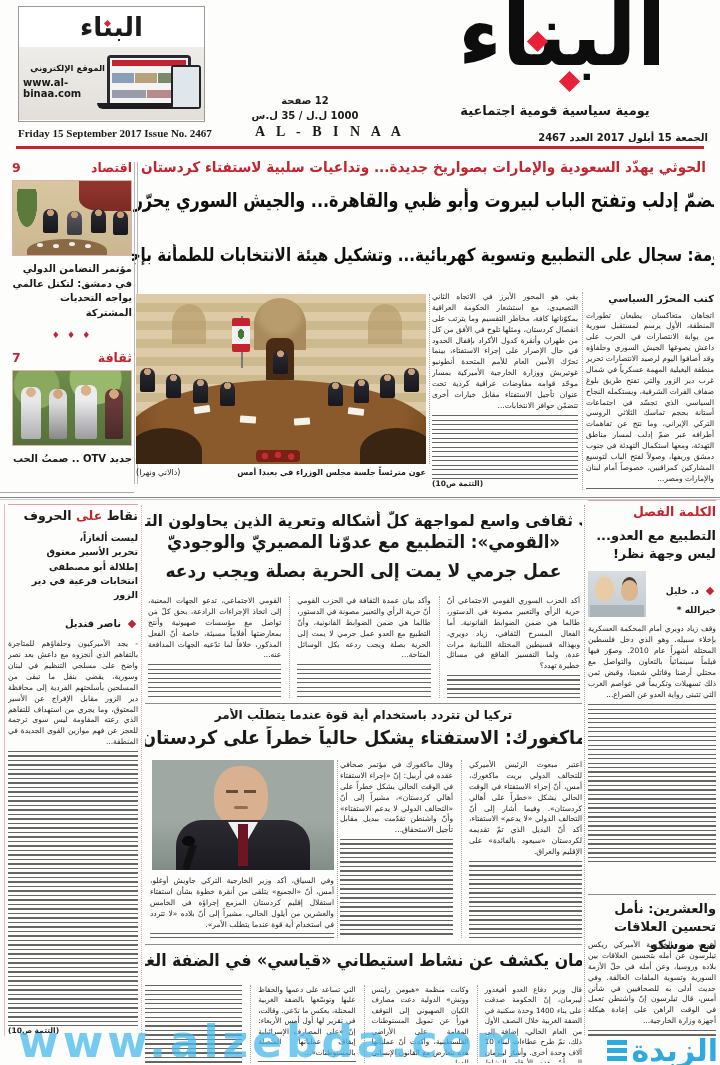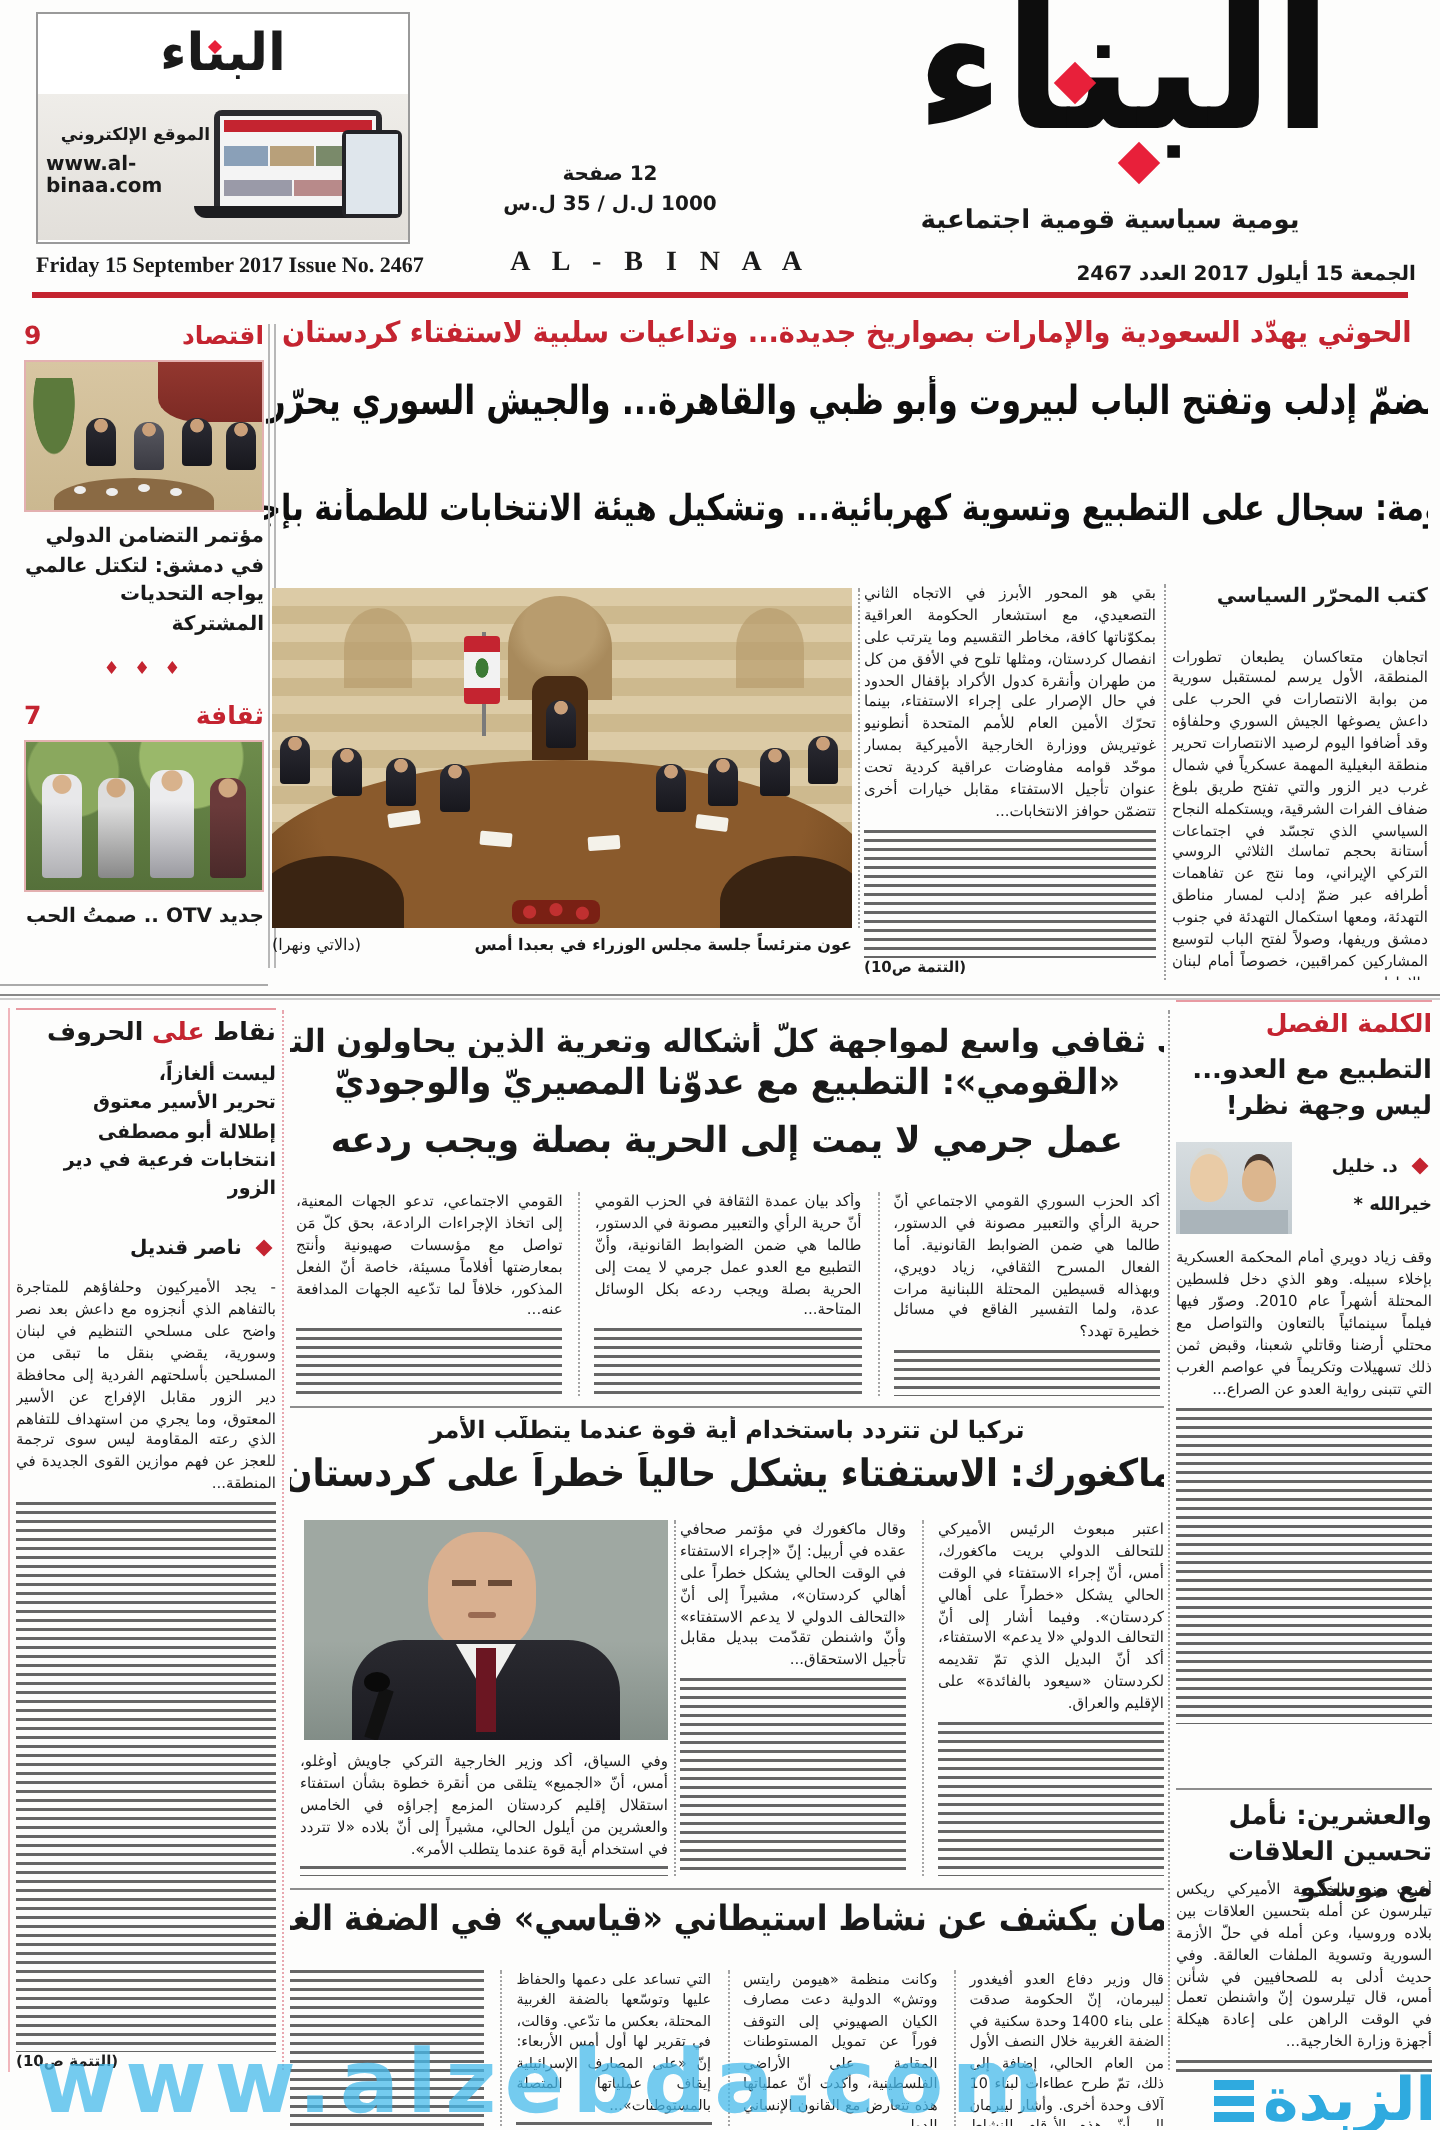--- a/index.html
+++ b/index.html
@@ -35,21 +35,21 @@
 <div class="abs" style="left:0;top:0;width:720px;height:150px">
 
   <div class="abs ar" style="right:8px;top:-14px;width:300px;height:118px;font-size:86px;font-weight:bold;color:#0d0d0d;text-align:center;line-height:1.15">
     <span>البناء</span>
     <span class="abs" style="left:118px;top:48px;width:15px;height:15px;background:#e8203a;transform:rotate(45deg)"></span>
     <span class="abs" style="left:150px;top:88px;width:15px;height:15px;background:#e8203a;transform:rotate(45deg)"></span>
   </div>
   <div class="abs ar b ctr" style="right:30px;top:103px;width:270px;font-size:13px">يومية سياسية قومية اجتماعية</div>
   <div class="abs ar b" style="right:12px;top:132px;font-size:10px">الجمعة 15 أيلول 2017 العدد 2467</div>
 
-  <div class="abs ar b ctr" style="left:245px;top:80px;width:120px;font-size:10px;line-height:1.5">
+  <div class="abs ar b ctr" style="left:245px;top:93px;width:120px;font-size:10px;line-height:1.5">
     <div>12 صفحة</div>
     <div>1000 ل.ل / 35 ل.س</div>
   </div>
   <div class="abs b ctr" style="left:195px;top:124px;width:270px;font-size:14px;letter-spacing:4px;font-family:Liberation Serif, serif">A L - B I N A A</div>
 
   <div class="abs" style="left:18px;top:6px;width:185px;height:114px;border:1px solid #9a9a9a;background:#fff">
     <div class="ar b ctr" style="height:40px;font-size:26px;line-height:40px;position:relative">
       <span>البناء</span>
       <span class="abs" style="left:86px;top:14px;width:5px;height:5px;background:#e8203a;transform:rotate(45deg)"></span>
     </div>
@@ -154,21 +154,21 @@
   <div class="abs" style="left:-8px;bottom:-10px;width:74px;height:46px;background:#3a2412;border-radius:50% 50% 0 0"></div>
   <div class="abs" style="right:-8px;bottom:-10px;width:74px;height:46px;background:#3a2412;border-radius:50% 50% 0 0"></div>
   <div class="abs" style="left:120px;bottom:2px;width:44px;height:12px;background:radial-gradient(circle at 20% 50%,#c03030 0 3px,transparent 3.5px),radial-gradient(circle at 50% 40%,#c03030 0 3px,transparent 3.5px),radial-gradient(circle at 80% 55%,#c03030 0 3px,transparent 3.5px),#7a2014;border-radius:4px"></div>
 </div>
 <div class="abs ar" style="left:136px;top:468px;width:290px;display:flex;justify-content:space-between;font-size:8px">
   <span class="b">عون مترئساً جلسة مجلس الوزراء في بعبدا أمس</span>
   <span style="direction:ltr">(دالاتي ونهرا)</span>
 </div>
 
 <div class="abs ar artcol body-txt just" style="left:586px;top:292px;width:128px;height:198px">
-  <div class="b rt" style="font-size:10px;margin-bottom:17px">كتب المحرّر السياسي</div>
+  <div class="b rt" style="font-size:10px;margin-bottom:4px">كتب المحرّر السياسي</div>
   <div>اتجاهان متعاكسان يطبعان تطورات المنطقة، الأول يرسم لمستقبل سورية من بوابة الانتصارات في الحرب على داعش يصوغها الجيش السوري وحلفاؤه وقد أضافوا اليوم لرصيد الانتصارات تحرير منطقة البغيلية المهمة عسكرياً في شمال غرب دير الزور والتي تفتح طريق بلوغ ضفاف الفرات الشرقية، ويستكمله النجاح السياسي الذي تجسّد في اجتماعات أستانة بحجم تماسك الثلاثي الروسي التركي الإيراني، وما نتج عن تفاهمات أطرافه عبر ضمّ إدلب لمسار مناطق التهدئة، ومعها استكمال التهدئة في جنوب دمشق وريفها، وصولاً لفتح الباب لتوسيع المشاركين كمراقبين، خصوصاً أمام لبنان والإمارات ومصر...</div>
   <div class="sim"></div>
 </div>
 <div class="abs ar artcol body-txt just" style="left:432px;top:292px;width:146px;height:198px">
   <div>بقي هو المحور الأبرز في الاتجاه الثاني التصعيدي، مع استشعار الحكومة العراقية بمكوّناتها كافة، مخاطر التقسيم وما يترتب على انفصال كردستان، ومثلها تلوح في الأفق من كل من طهران وأنقرة كدول الأكراد بإقفال الحدود في حال الإصرار على إجراء الاستفتاء، بينما تحرّك الأمين العام للأمم المتحدة أنطونيو غوتيريش ووزارة الخارجية الأميركية بمسار موحّد قوامه مفاوضات عراقية كردية تحت عنوان تأجيل الاستفتاء مقابل خيارات أخرى تتضمّن حوافز الانتخابات...</div>
   <div class="sim"></div>
   <div class="b" style="font-size:7.5px;text-align:left">(التتمة ص10)</div>
 </div>
 <div class="vline-dot" style="left:429px;top:294px;height:170px"></div>
 <div class="vline-dot" style="left:582px;top:292px;height:198px"></div>
@@ -222,21 +222,21 @@
     <div class="sim"></div>
   </div>
 </div>
 
 <div class="abs ar" style="left:588px;top:500px;width:128px;height:392px">
   <div class="rt b red" style="font-size:12.5px;border-top:1px solid #e89aa2;padding-top:3px">الكلمة الفصل</div>
   <div class="rt b" style="margin-top:8px;font-size:13px;line-height:1.4">
     <div>التطبيع مع العدو...</div>
     <div>ليس وجهة نظر!</div>
   </div>
-  <div style="margin-top:8px;display:flex;gap:18px;align-items:flex-start">
+  <div style="margin-top:8px;display:flex;gap:18px;align-items:flex-end">
     <div style="flex:1" class="rt">
       <span class="diamond"></span>
       <span class="b" style="font-size:9px">د. خليل خيرالله *</span>
     </div>
     <div class="photo" style="position:relative;width:58px;height:46px;background:linear-gradient(#d7dde0,#c2cbd0)">
       <div style="position:absolute;left:7px;top:6px;width:19px;height:24px;background:#e9cba6;border-radius:50% 50% 45% 45%;box-shadow:0 -4px 0 -1px #d8d8d2"></div>
       <div style="position:absolute;left:33px;top:9px;width:17px;height:21px;background:#dcb68e;border-radius:50% 50% 45% 45%;box-shadow:0 -4px 0 -1px #4a3a30"></div>
       <div style="position:absolute;left:2px;bottom:0;width:54px;height:12px;background:#aab4ba"></div>
     </div>
   </div>

